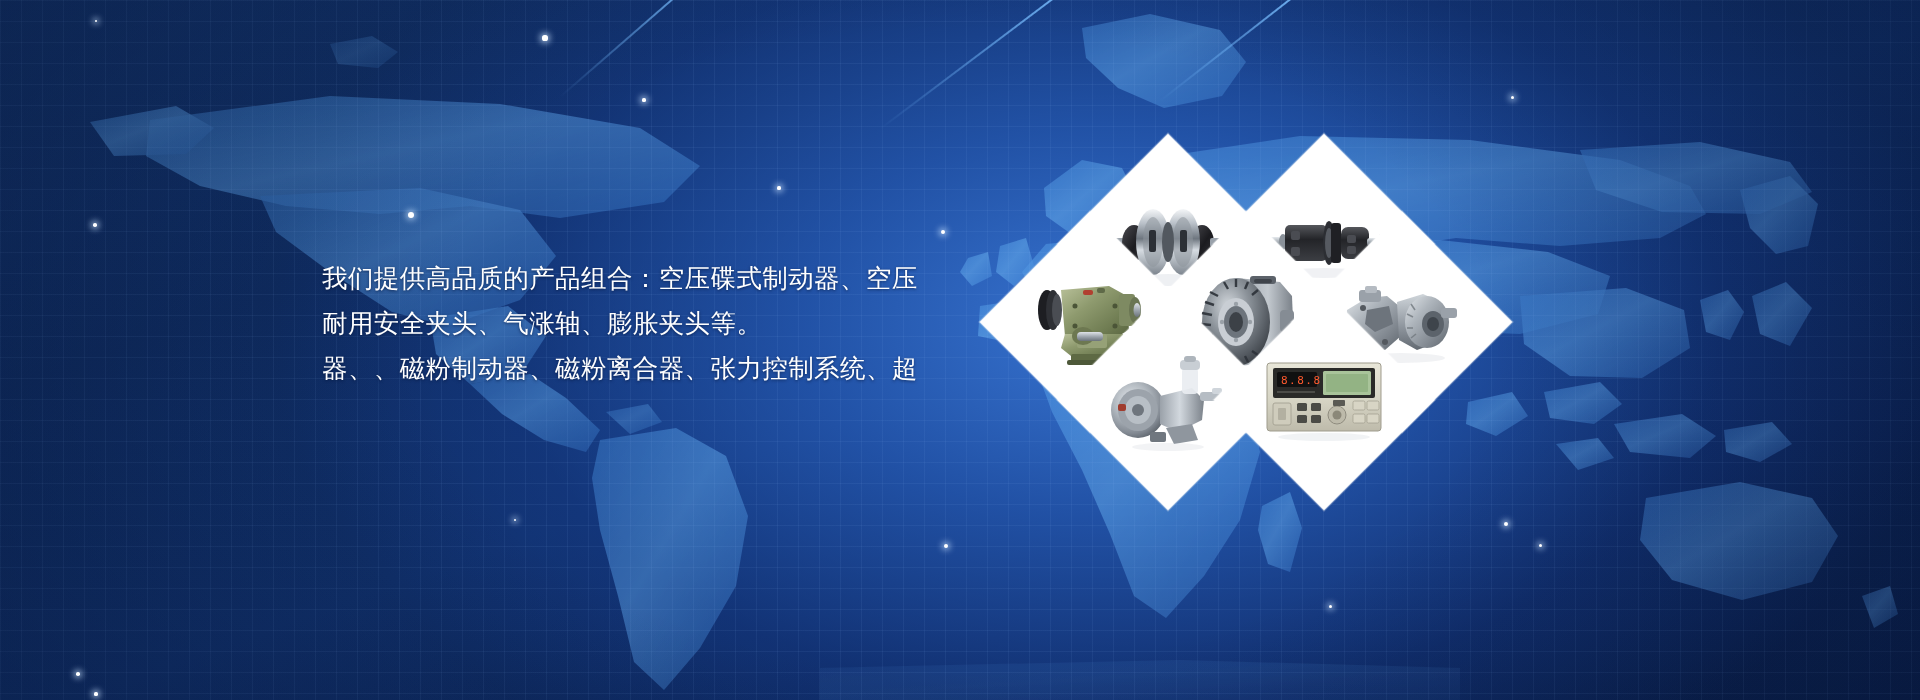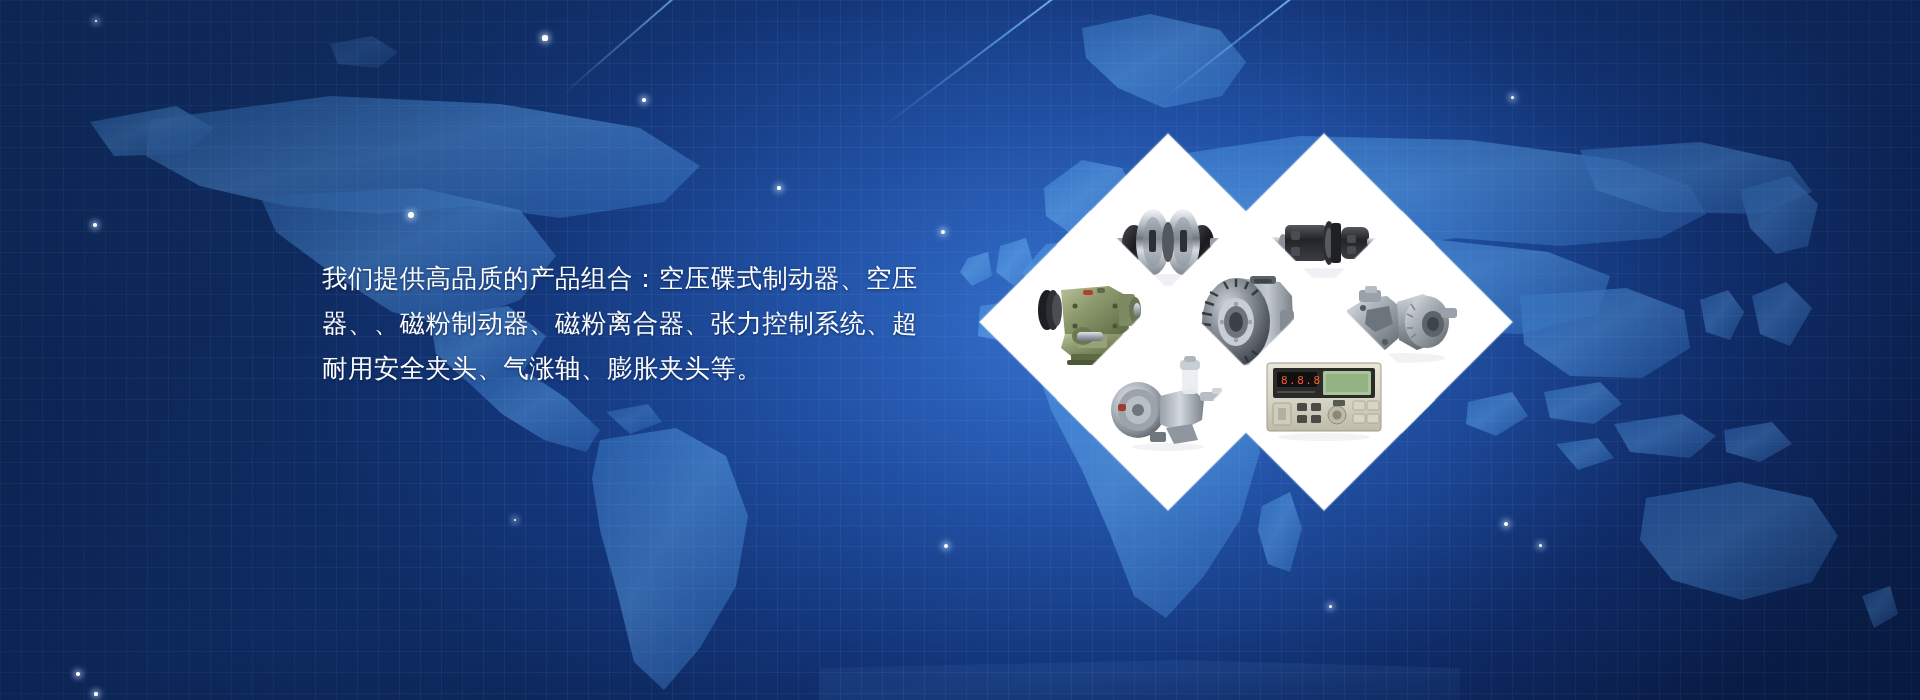--- a/index.html
+++ b/index.html
@@ -200,22 +200,22 @@
       <div class="star" style="left: 1538.5px; top: 543.5px; width: 3px; height: 3px;"></div>
       <div class="star" style="left: 76.2px; top: 672.2px; width: 3.6px; height: 3.6px;"></div>
       <div class="star" style="left: 94.4px; top: 692.4px; width: 3.2px; height: 3.2px;"></div>
       <div class="star" style="left: 513.6px; top: 518.6px; width: 2.8px; height: 2.8px;"></div>
       <div class="star" style="left: 943.8px; top: 543.8px; width: 4.4px; height: 4.4px;"></div>
       <div class="star" style="left: 1328.5px; top: 604.5px; width: 3px; height: 3px;"></div>
     </div>
 
   <div id="text-block">
     <div class="text-line">我们提供高品质的产品组合：空压碟式制动器、空压</div>
+    <div class="text-line">耐用安全夹头、气涨轴、膨胀夹头等。</div>
     <div class="text-line">器、、磁粉制动器、磁粉离合器、张力控制系统、超</div>
-    <div class="text-line">耐用安全夹头、气涨轴、膨胀夹头等。</div>
   </div>
 
   <div id="diamond-cluster">
 
     <div class="diamond d-r0c0">
       <div class="shot">
         <svg width="120" height="84" viewBox="0 0 120 84">
           <defs>
             <linearGradient id="chrome1" x1="0" y1="0" x2="0" y2="1">
               <stop offset="0%" stop-color="#f4f6f8"></stop>

